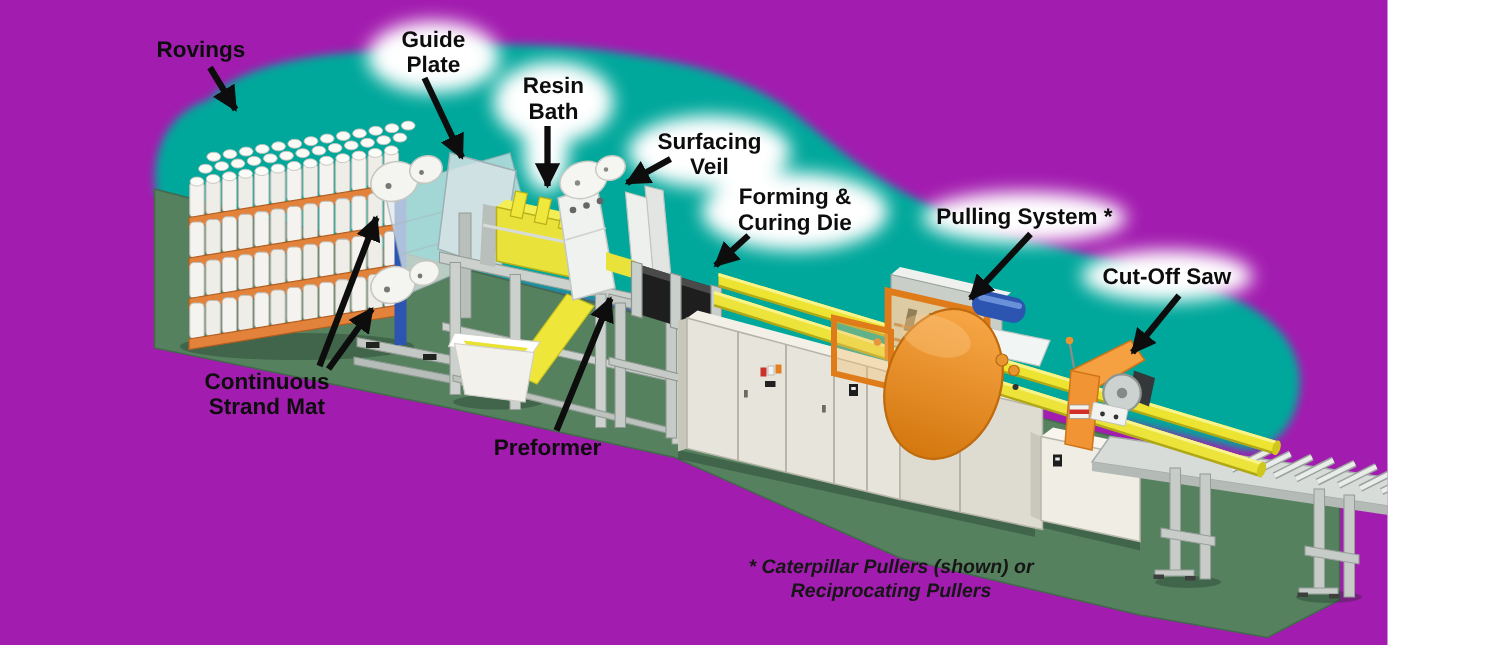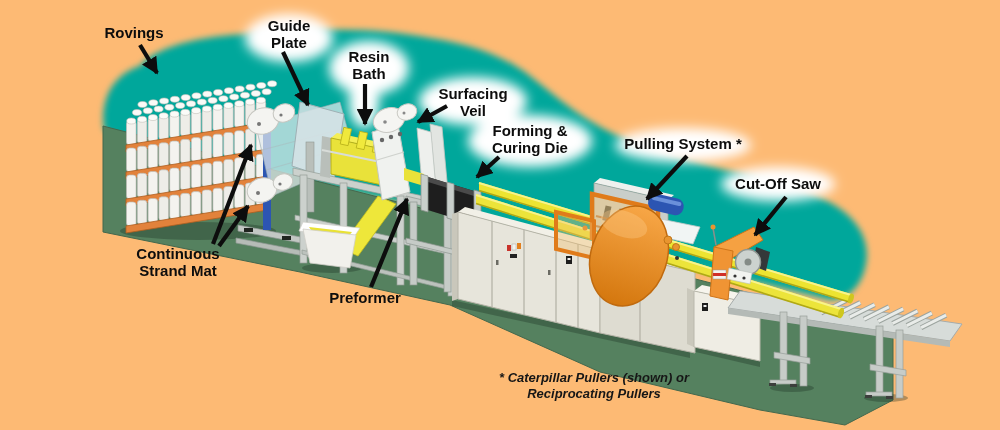--- a/index.html
+++ b/index.html
@@ -1,16 +1,16 @@
 <!DOCTYPE html>
 <html><head>
 <meta charset="utf-8">
 <style>
   html,body{margin:0;padding:0;background:#fff;}
-  .stage{position:relative;width:1000px;height:430px;background:#fdba74;overflow:hidden;
+  .stage{position:relative;width:925px;height:430px;background:#a21caf;overflow:hidden;
          font-family:"Liberation Sans",sans-serif;}
   svg{position:absolute;inset:0;}
   .lbl{font:700 15px "Liberation Sans",sans-serif;fill:#0d0d0d;}
   .foot{font:italic 700 13px "Liberation Sans",sans-serif;fill:#161616;}
   .arrow{stroke:#0d0d0d;stroke-width:4.2;fill:none;}
 </style>
 </head>
 <body>
 
 <div class="stage">

